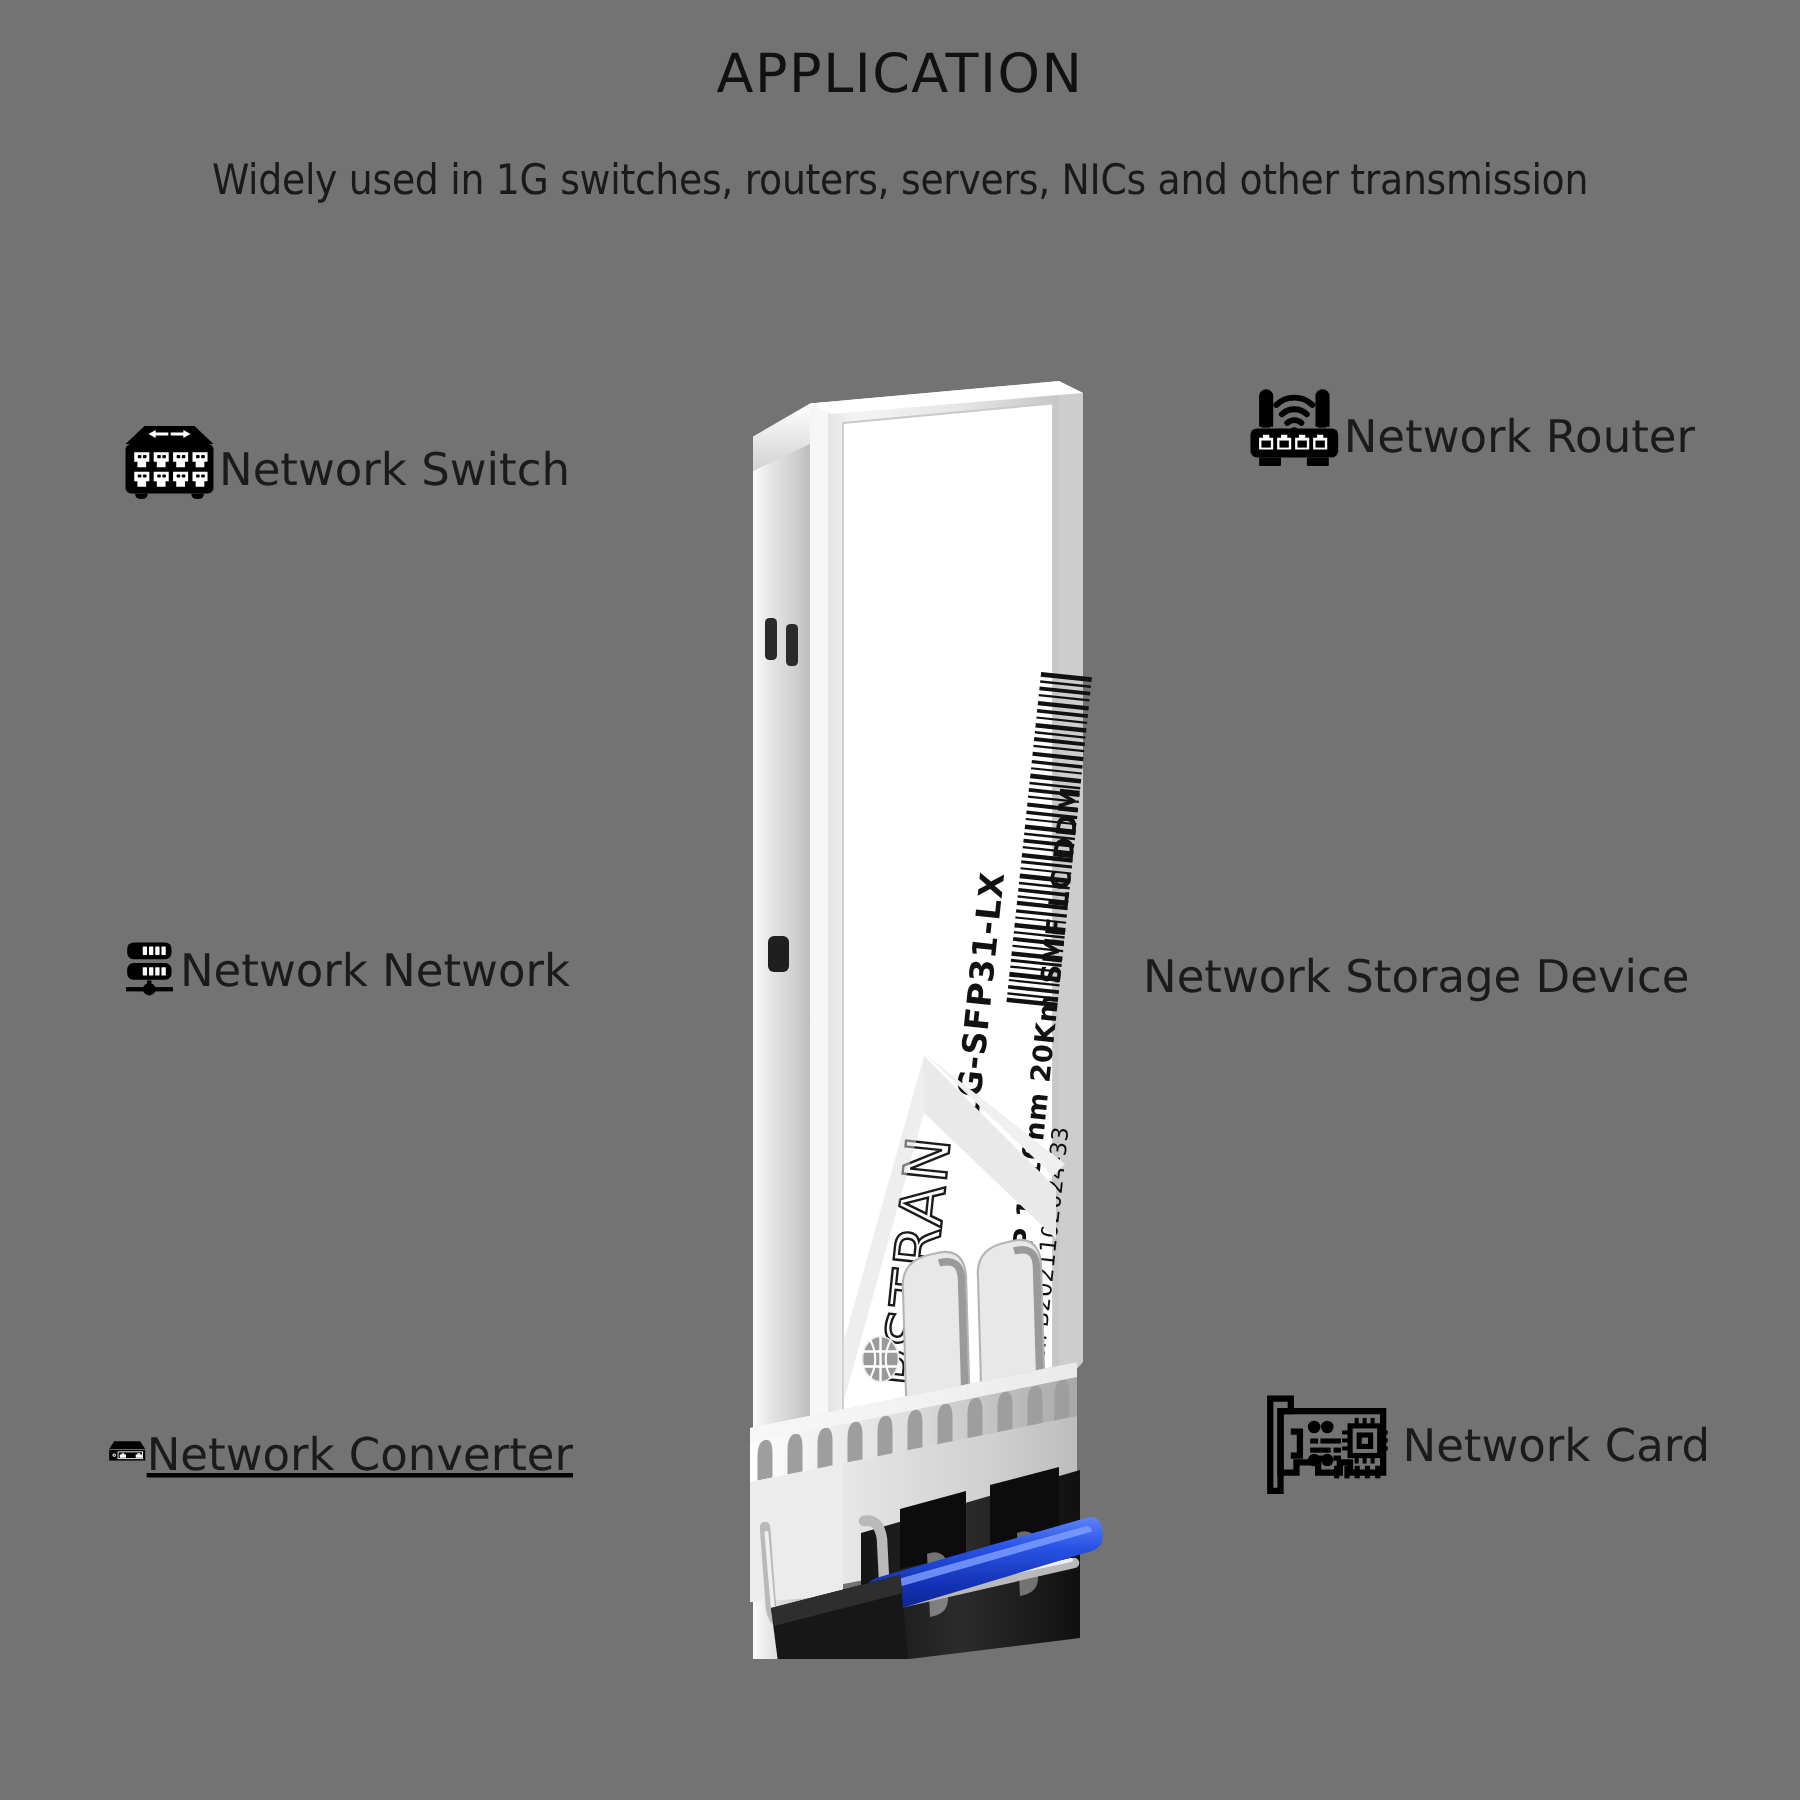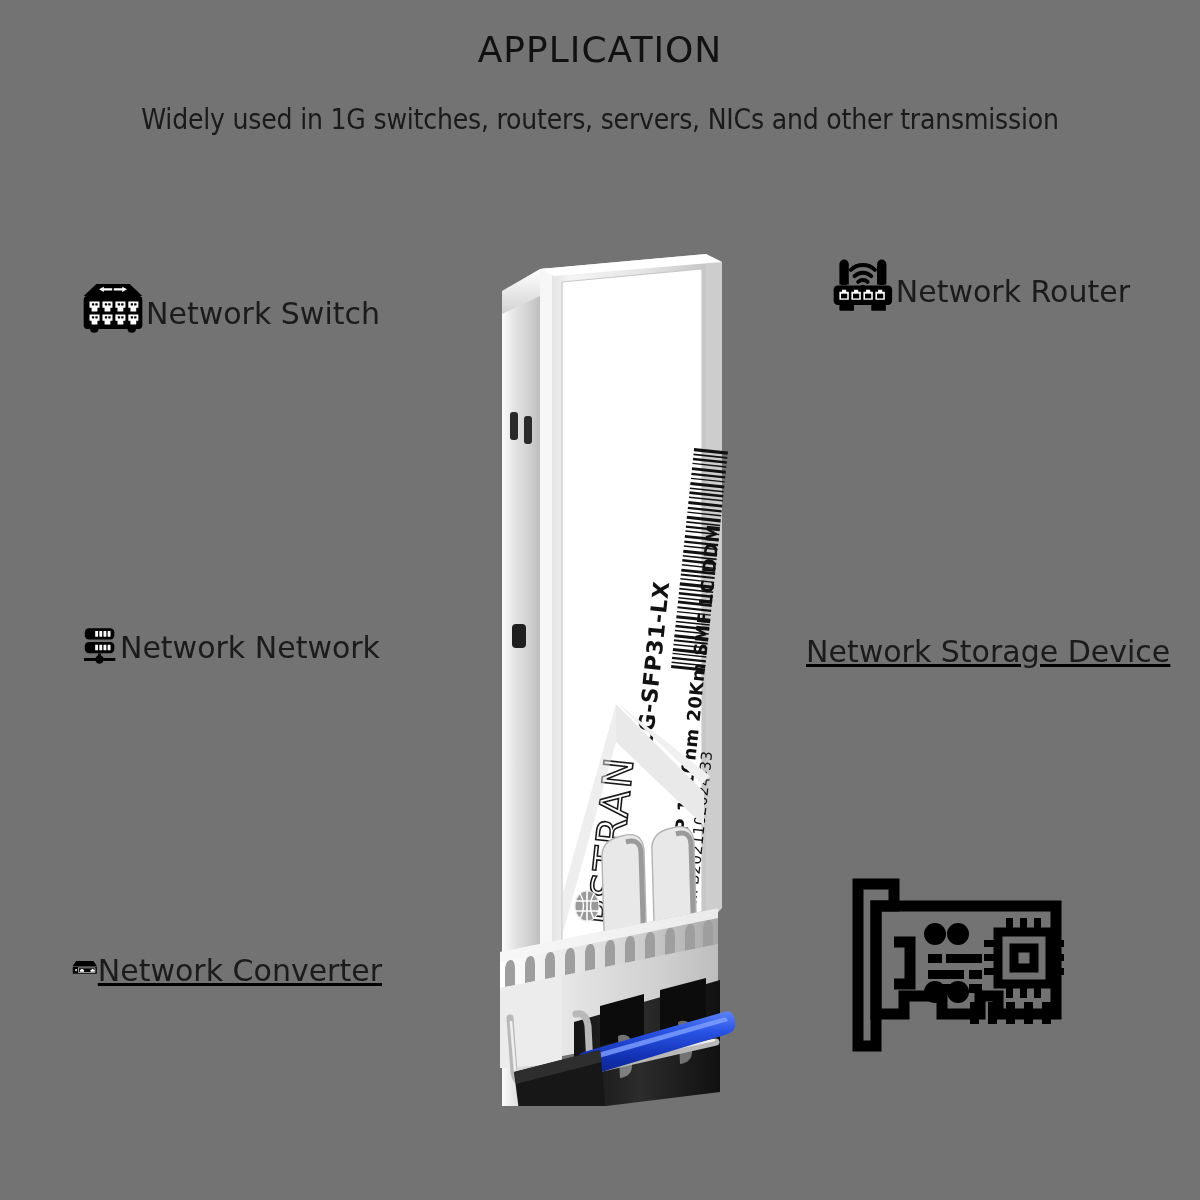--- a/index.html
+++ b/index.html
@@ -70,21 +70,21 @@
     line-height: 1.1;
   }
 
   
   #cell-switch     { left: 80px;  top: 196px;  width: 300px; }
   #cell-firewall   { left: 80px;  top: 528px;  width: 300px; }
   #cell-converter  { left: 72px;  top: 888px;  width: 310px; text-decoration: underline; }
 
   
   #cell-router     { left: 830px; top: 164px;  width: 300px; }
-  #cell-storage    { left: 806px; top: 534px;  width: 350px; text-decoration: underline; }
+  #cell-storage    { left: 762px; top: 534px;  width: 350px; }
   #cell-card       { left: 840px; top: 862px;  width: 300px; }
 
   
   #sfp-module {
     position: absolute;
     left: 466px;
     top: 236px;
     width: 300px;
     height: 870px;
   }
@@ -317,20 +317,21 @@
           <rect x="180" y="122" width="7" height="14"></rect>
           <rect x="194" y="122" width="7" height="14"></rect>
         <rect x="144" y="78" width="14" height="7"></rect>
           <rect x="144" y="92" width="14" height="7"></rect>
           <rect x="144" y="106" width="14" height="7"></rect>
         <rect x="210" y="78" width="14" height="7"></rect>
           <rect x="210" y="92" width="14" height="7"></rect>
           <rect x="210" y="106" width="14" height="7"></rect>
       </g>
     </svg>
+    <div class="caption">Network Card</div>
   </div>
 
   <div id="sfp-module">
     <svg width="300" height="870" viewBox="0 0 300 870">
       <defs>
         <linearGradient id="metalSide" x1="0" y1="0" x2="1" y2="0">
           <stop offset="0%" stop-color="#fbfbfb"></stop>
           <stop offset="35%" stop-color="#e3e3e3"></stop>
           <stop offset="75%" stop-color="#cfcfcf"></stop>
           <stop offset="100%" stop-color="#bdbdbd"></stop>

